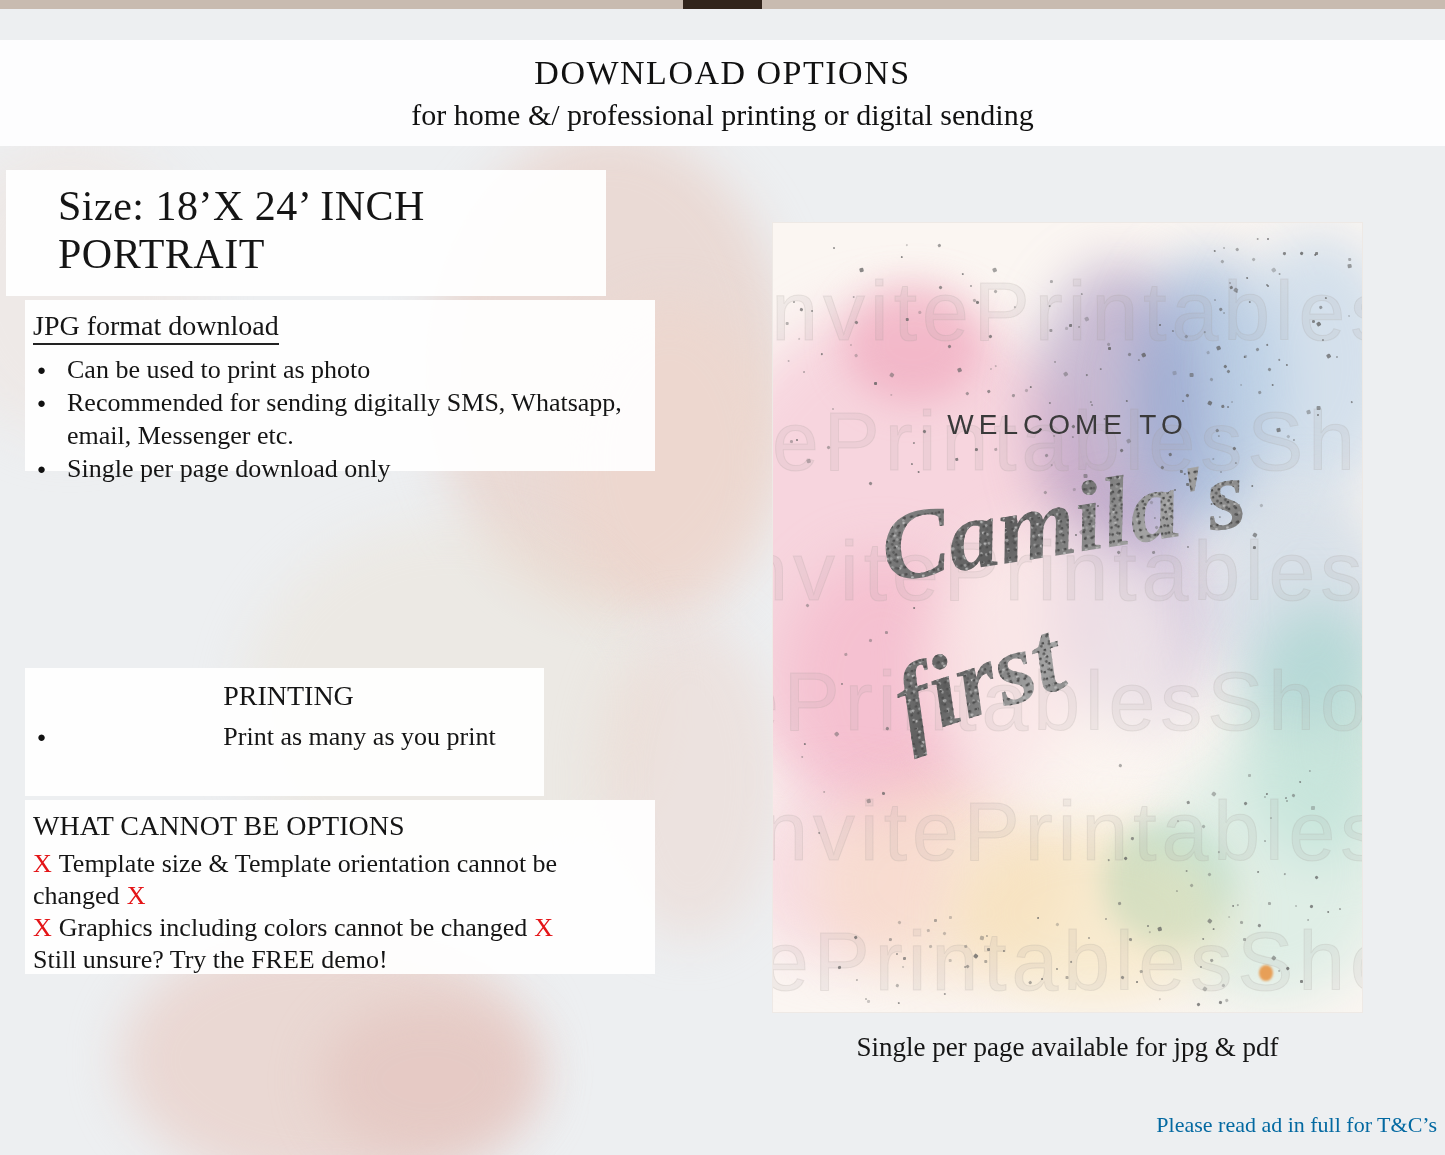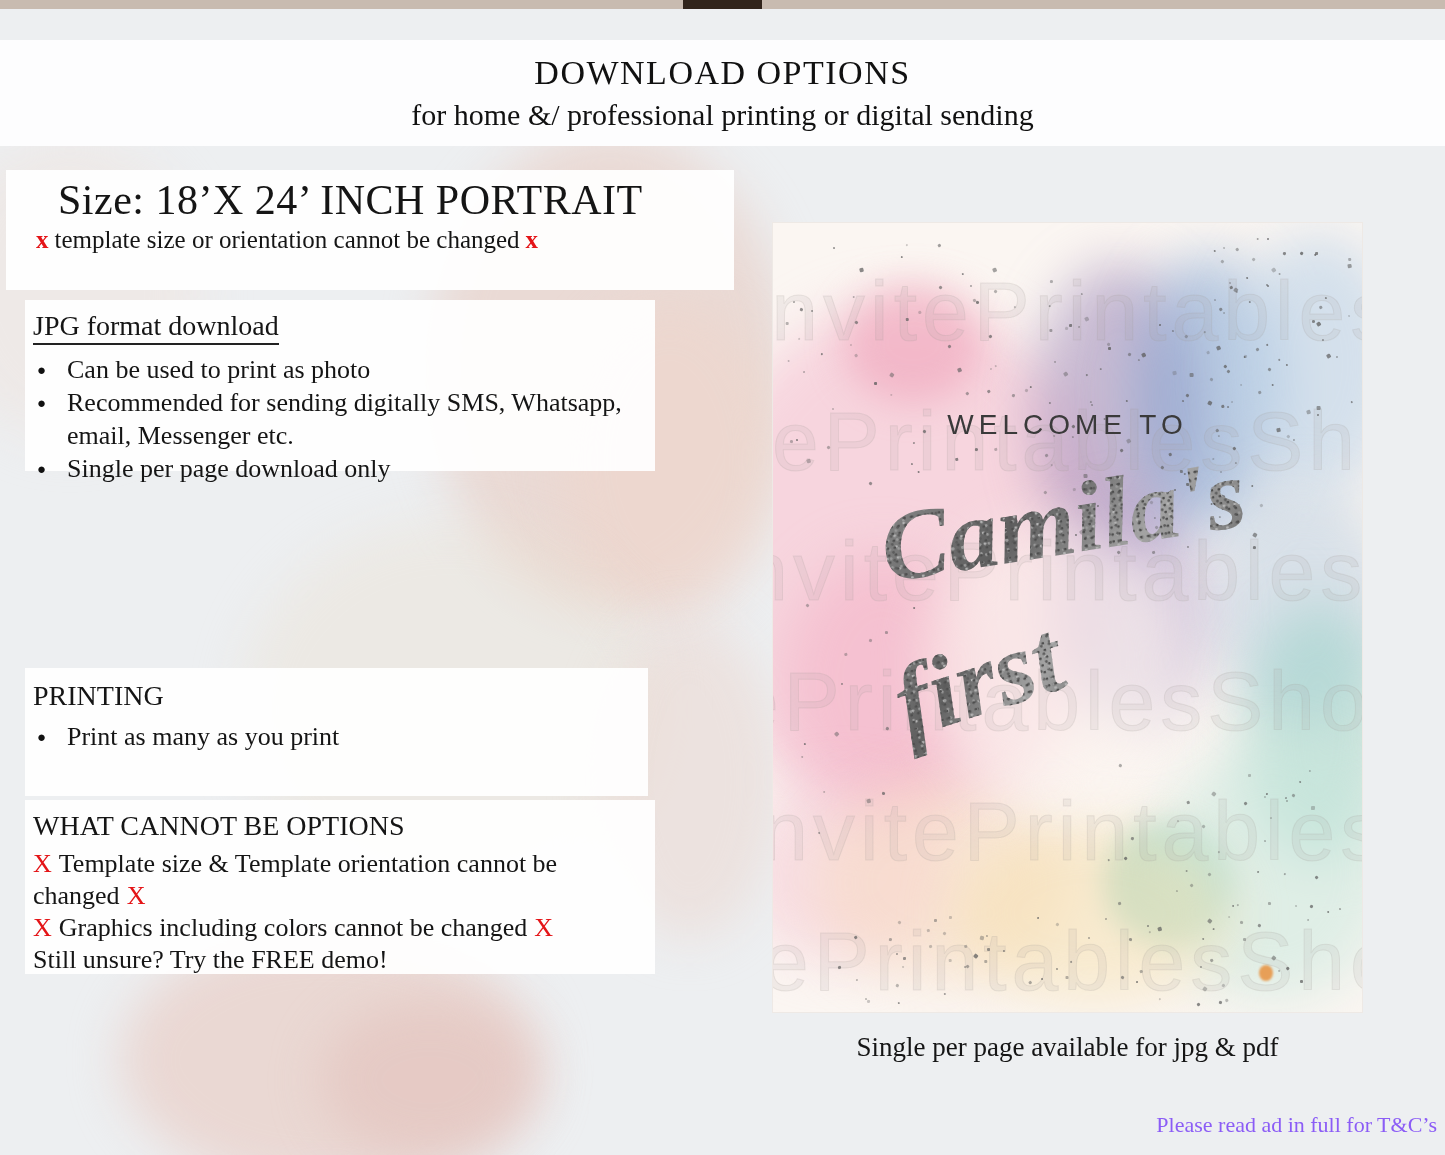--- a/index.html
+++ b/index.html
@@ -22,30 +22,30 @@
   .f1{left:430px;top:130px;width:360px;height:480px;background:rgba(231,201,189,.55);}
   .f1b{left:560px;top:300px;width:220px;height:320px;background:rgba(238,214,204,.6);}
   .f2{left:240px;top:520px;width:420px;height:380px;background:rgba(234,226,210,.4);}
   .f3{left:120px;top:930px;width:420px;height:260px;background:rgba(233,207,200,.72);}
   .f3b{left:320px;top:1000px;width:220px;height:160px;background:rgba(226,192,185,.55);}
   .f4{left:600px;top:620px;width:180px;height:320px;background:rgba(236,214,206,.5);}
   .f5{left:-60px;top:140px;width:260px;height:300px;background:rgba(240,227,222,.5);}
 
   
   .info-box{position:absolute;background:rgba(255,255,255,.93);}
-  .box-size{left:6px;top:170px;width:728px;height:118px;padding:2px 0 0 0;}
+  .box-size{left:6px;top:170px;width:600px;height:118px;padding:8px 0 0 0;}
   .size-title{font-size:42px;letter-spacing:.5px;margin:4px 0 2px 52px;color:#151515;}
   .size-note{font-size:25px;margin-left:24px;color:#151515;}
   .rx-bold{color:#e41417;font-weight:bold;}
   .rx{color:#e41417;}
   .size-note .rx-bold{margin:0 6px;}
 
   .box-jpg{left:25px;top:300px;width:630px;height:165px;padding:6px 0 0 0;}
   .box-pdf{left:25px;top:498px;width:630px;height:142px;padding:8px 0 0 0;}
-  .box-printing{left:25px;top:668px;width:623px;height:120px;padding:8px 0 0 0;}
+  .box-printing{left:25px;top:668px;width:519px;height:120px;padding:8px 0 0 0;text-align:center;}
   .box-edit{left:25px;top:800px;width:630px;height:168px;padding:6px 0 0 0;}
 
   .sec-title{font-size:28px;margin:4px 0 6px 8px;display:inline-block;color:#151515;}
   .sec-title.u{border-bottom:2px solid #222;padding-bottom:1px;}
   .bullets{list-style:none;margin:2px 0 0 0;padding:0;}
   .bullets li{position:relative;padding-left:42px;font-size:26px;line-height:33px;color:#151515;width:585px;}
   .bullets li::before{content:"\25CF";position:absolute;left:12px;top:1px;font-size:15px;color:#111;}
 
   .rule-line{font-size:26px;line-height:32px;margin-left:8px;color:#151515;}
   .rule-line .rx{margin:0 7px 0 0;}
@@ -96,21 +96,21 @@
       background-size:7px 7px,9px 9px,8px 8px,11px 11px,100% 100%;
       -webkit-background-clip:text;background-clip:text;color:transparent;}
   }
   .p-name{top:240px;left:90px;width:400px;text-align:center;font-size:100px;transform:rotate(-9deg);}
   .p-first{top:398px;left:80px;width:250px;text-align:center;font-size:102px;transform:rotate(-18deg);}
   .p-birthday{top:525px;left:196px;font-size:56px;letter-spacing:10px;color:#2e2e2e;}
   .p-date{top:632px;left:0;width:100%;text-align:center;font-size:24px;letter-spacing:5px;color:#454545;}
 
   
   .caption{position:absolute;left:772px;top:1032px;width:591px;text-align:center;font-size:27px;color:#151515;}
-  .footnote{position:absolute;right:8px;top:1112px;font-size:22px;color:#8b5cf6;}
+  .footnote{position:absolute;right:8px;top:1112px;font-size:22px;color:#0369a1;}
 </style>
 </head>
 <body>
 
 <div id="stage">
 
   <div class="top-strip">
     <div class="photo-fragment"></div>
   </div>
 
@@ -122,21 +122,20 @@
   <div class="flower f3"></div>
   <div class="flower f3b"></div>
 
   <div class="header-band">
     <div class="header-title">DOWNLOAD OPTIONS</div>
     <div class="header-subtitle">for home &amp;/ professional printing or digital sending</div>
   </div>
 
   <div class="info-box box-size">
     <div class="size-title">Size: 18’X 24’ INCH PORTRAIT</div>
-    <div class="size-note"><span class="rx-bold">x</span><span>template size or orientation cannot be changed</span><span class="rx-bold">x</span></div>
   </div>
 
   <div class="info-box box-jpg">
     <span class="sec-title u">JPG format download</span>
     <ul class="bullets">
       <li>Can be used to print as photo</li>
       <li>Recommended for sending digitally SMS, Whatsapp, email, Messenger etc.</li>
       <li>Single per page download only</li>
     </ul>
   </div>

